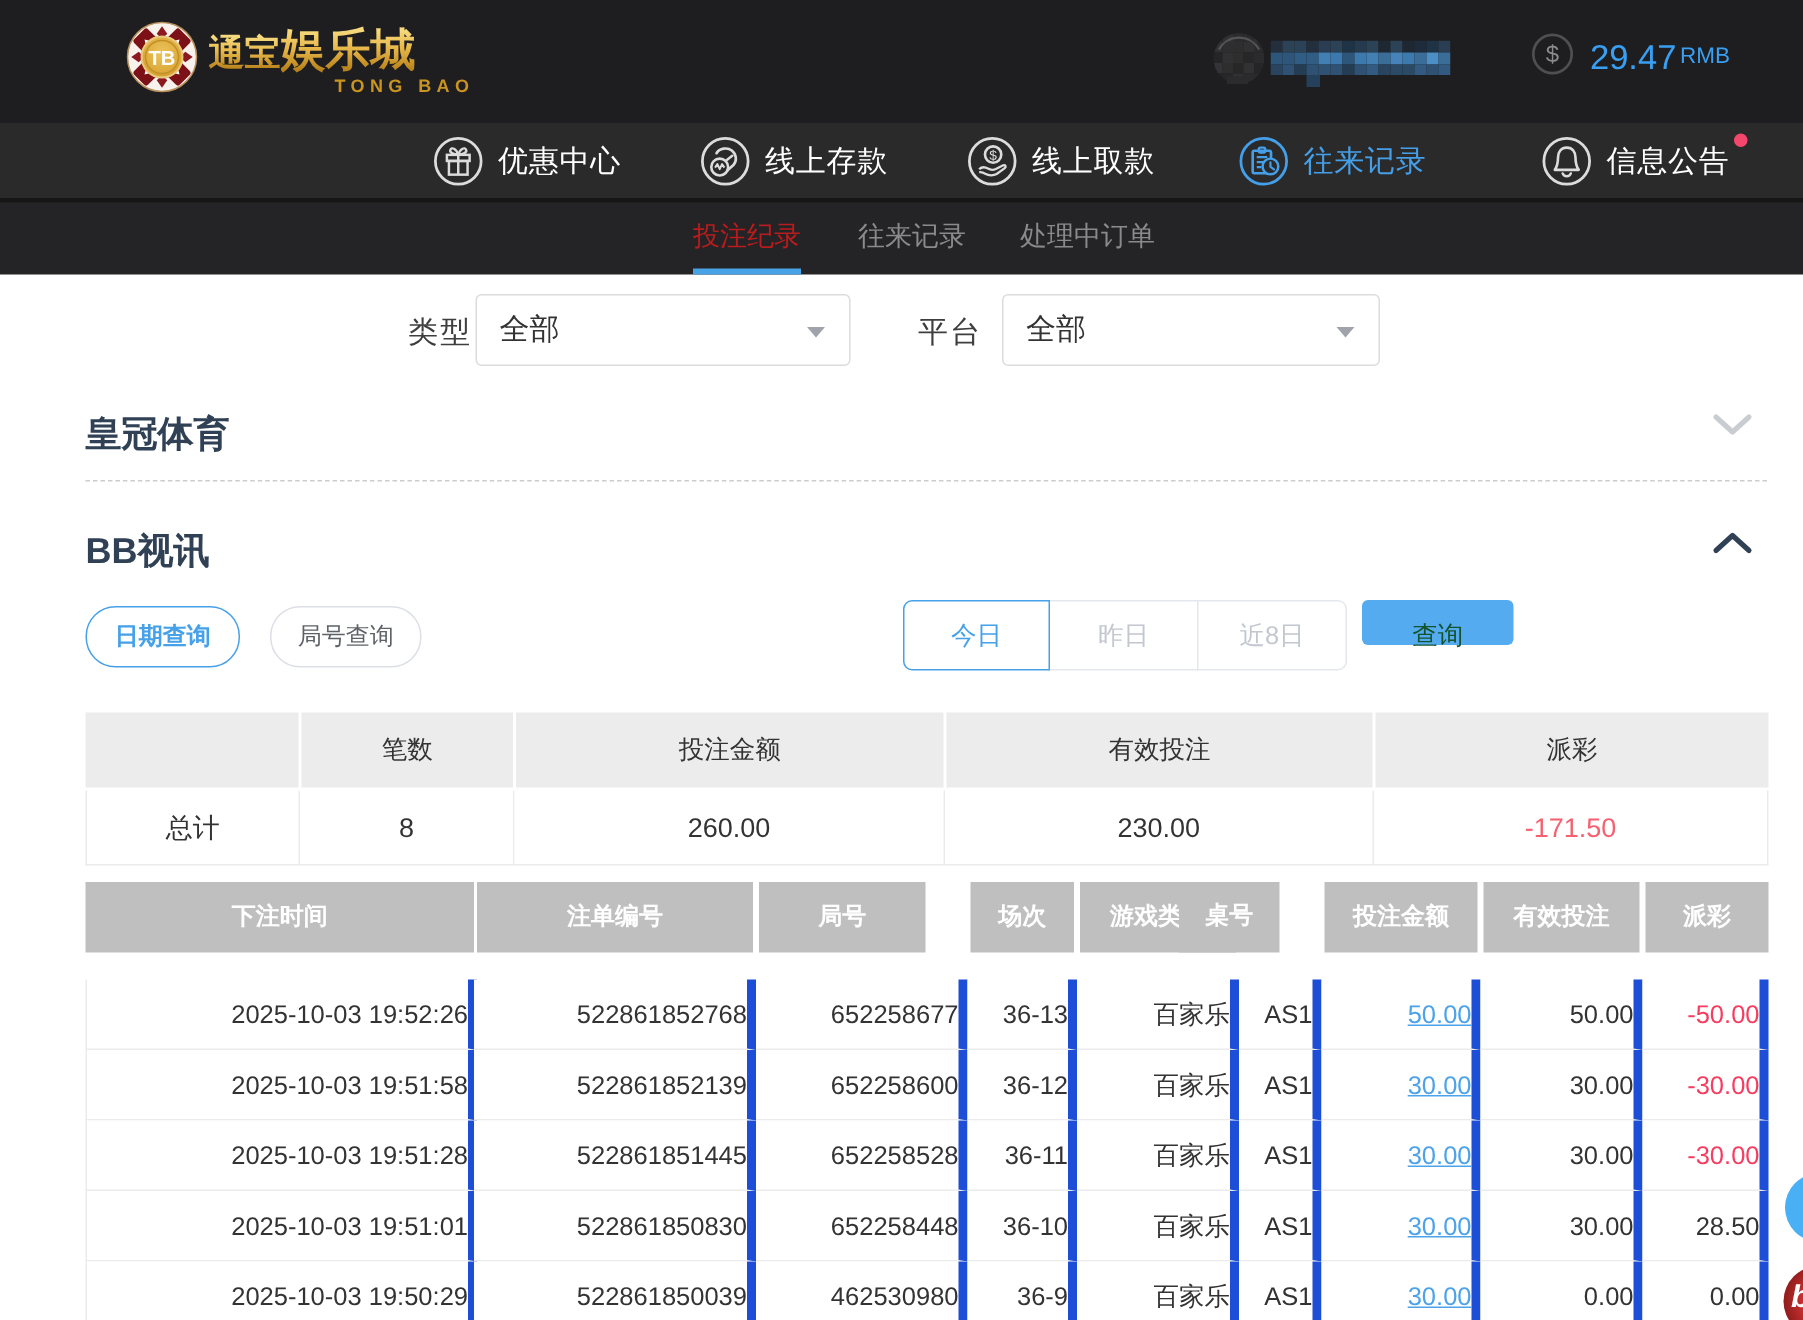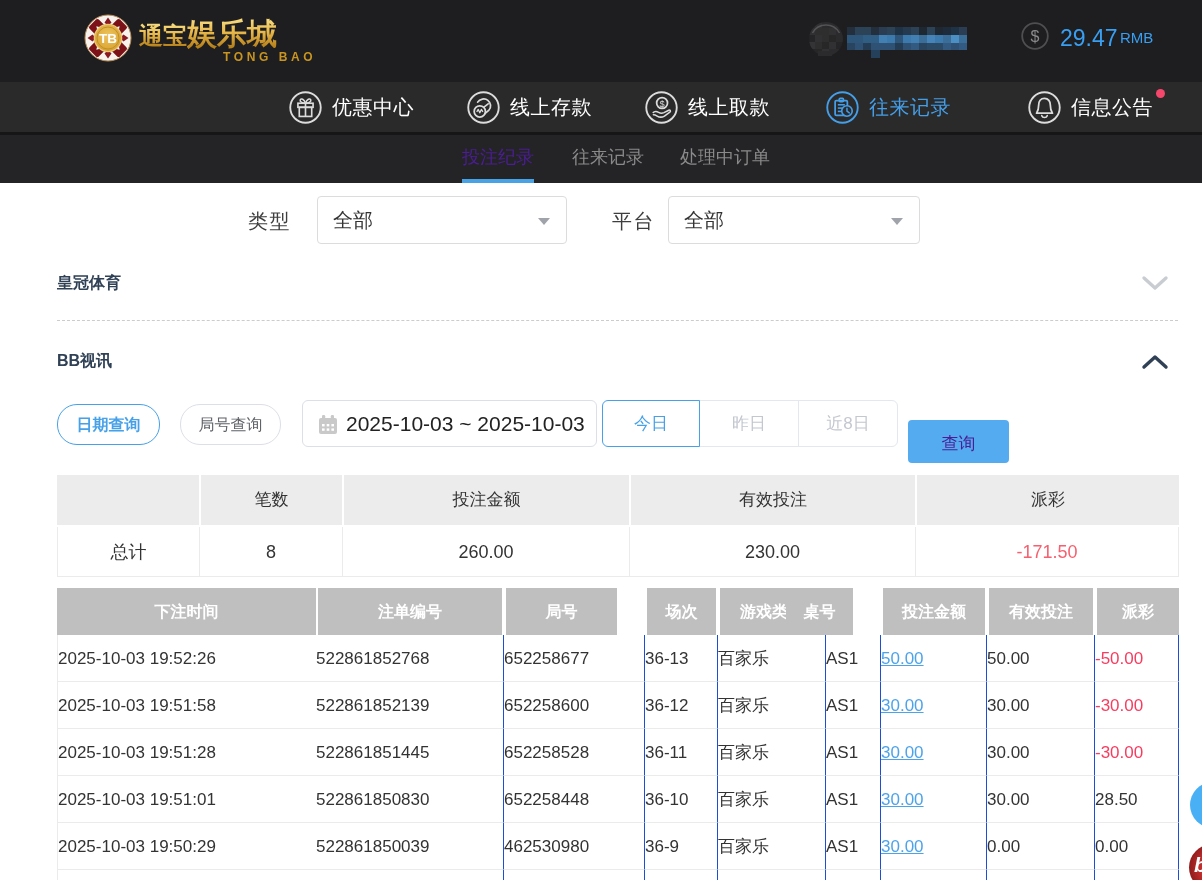--- a/index.html
+++ b/index.html
@@ -13,59 +13,59 @@
 #navbar { position:absolute; left:0; top:82px; width:1202px; height:50px; background:#2a2a2b; }
 #tabbar { position:absolute; left:0; top:132px; width:1202px; height:51px; background:#242427;
   border-top:3px solid #161617; }
 
 .navitem { position:absolute; top:0; height:50px; display:flex; align-items:center; }
 .navitem svg { display:block; }
 .navtxt { color:#fff; font-size:20px; margin-left:10px; letter-spacing:0.5px; }
 .navtxt.blue { color:#459fe8; }
 
 .tab { position:absolute; top:135px; height:48px; line-height:44px; font-size:18px; color:#8a8a8a; white-space:nowrap; }
-.tab.act { color:#4c1d95; border-bottom:4px solid #48a2e6; }
+.tab.act { color:#b91c1c; border-bottom:4px solid #48a2e6; }
 
 
 .flabel { position:absolute; font-size:20px; letter-spacing:1.5px; color:#3e3e3e; top:208px; }
 .select { position:absolute; top:196px; height:48px; border:1px solid #dcdcdc; border-radius:4px;
   background:#fff; font-size:20px; color:#333; line-height:46px; padding-left:15px; }
 .caret { position:absolute; top:21px; width:0; height:0; border-left:6.5px solid transparent;
   border-right:6.5px solid transparent; border-top:7.5px solid #a0a3a9; }
 
-.sechead { position:absolute; font-size:16px; font-weight:bold; color:#304156; }
+.sechead { position:absolute; font-size:24px; font-weight:bold; color:#304156; }
 
 
 .btn { position:absolute; top:404px; height:41px; line-height:39px; text-align:center;
   border-radius:20px; font-size:16px; background:#fff; }
 .btn.blue { border:1.5px solid #47a1e9; color:#47a1e9; font-weight:bold; }
 .btn.gray { border:1px solid #dcdfe6; color:#5f6368; }
 #dateinput { position:absolute; left:302px; top:400px; width:295px; height:47px;
   border:1px solid #dcdfe6; border-radius:6px; background:#fff; }
 #dateinput span { position:absolute; left:43px; top:0; line-height:45px; font-size:21px; color:#222; }
 .seg { position:absolute; top:400px; height:47px; line-height:45px; text-align:center; font-size:17px;
   background:#fff; border:1px solid #e4e7ed; color:#c3c7cf; }
 .seg.act { border:1px solid #47a1e9; color:#47a1e9; border-radius:6px 0 0 6px; z-index:2; }
-#qbtn { position:absolute; left:908px; top:400px; width:101px; height:43px; background:#54abf0;
-  border-radius:4px; color:#4c1d95; font-size:17px; line-height:47px; text-align:center;margin-top:20px; }
+#qbtn { position:absolute; left:908px; top:400px; width:101px; height:30px; background:#54abf0;
+  border-radius:4px; color:#14532d; font-size:17px; line-height:47px; text-align:center; }
 
 
 #sumtab { position:absolute; left:57px; top:475px; width:1122px; }
 .sh { position:absolute; top:0; height:50px; background:#ececec; line-height:50px;
   text-align:center; font-size:17px; color:#333; }
 .sd { position:absolute; top:52px; height:50px; background:#fff; line-height:50px;
   text-align:center; font-size:18px; color:#333; border-bottom:1px solid #ebebeb;
   border-right:1px solid #ebebeb; }
 
 
 #dettab { position:absolute; left:57px; top:588px; width:1122px; }
 .dh { position:absolute; top:0; height:47px; background:#bfbfbf; line-height:47px;
   text-align:center; font-size:16px; color:#fff; font-weight:bold; }
-.dr { position:absolute; height:47px; background:#fff; line-height:47px; text-align:left;
-  font-size:17px; color:#333; border-bottom:1px solid #ebebeb; border-right:1px solid #1d4ed8; }
+.dr { position:absolute; height:47px; background:#fff; line-height:47px; text-align:right;
+  font-size:17px; color:#333; border-bottom:1px solid #ebebeb; border-right:6px solid #1d4ed8;margin-top:18px; }
 .dr.first { border-left:1px solid #ebebeb; }
 .lnk { color:#4da3ea; text-decoration:underline; }
 .neg { color:#f83c5f; }
 
 
 #fc1 { position:absolute; left:1190px; top:782px; width:46px; height:46px; border-radius:50%;
   background:#49b0f5; }
 #fc2 { position:absolute; left:1189px; top:844px; width:47px; height:47px; border-radius:50%;
   background:radial-gradient(circle at 60% 50%, #c42e2e 0 45%, #921d1d 75%, #701212 100%);
   color:#fff; }
@@ -272,53 +272,37 @@
       <span class="navtxt">信息公告</span>
     </div>
   <div class="abs" style="left:1156px; top:89px; width:9px; height:9px; border-radius:50%; background:#f5476b;"></div>
 
   <div id="tabbar"></div>
 
   <div class="tab act" style="left:462px;">投注纪录</div>
   <div class="tab" style="left:572px;">往来记录</div>
   <div class="tab" style="left:680px;">处理中订单</div>
 
-  <div class="flabel" style="left:248px;">类型</div>
+  <div class="flabel" style="left:272px;">类型</div>
   <div class="select" style="left:317px; width:250px;">全部<span class="caret" style="right:16px;"></span></div>
   <div class="flabel" style="left:612px;">平台</div>
   <div class="select" style="left:668px; width:252px;">全部<span class="caret" style="right:16px;"></span></div>
 
   <div class="sechead" style="left:57px; top:273px;">皇冠体育</div>
   <svg class="abs" style="left:1141px; top:274px;" width="28" height="18" viewBox="0 0 28 18">
     <polyline points="3,4 14,14 25,4" fill="none" stroke="#c9cdd2" stroke-width="3.4" stroke-linecap="round" stroke-linejoin="round"></polyline>
   </svg>
   <div class="abs" style="left:57px; top:320px; width:1121px; border-top:1px dashed #ccc;"></div>
   <div class="sechead" style="left:57px; top:351px;">BB视讯</div>
   <svg class="abs" style="left:1141px; top:353px;" width="28" height="18" viewBox="0 0 28 18">
     <polyline points="3,14 14,4 25,14" fill="none" stroke="#304156" stroke-width="3.4" stroke-linecap="round" stroke-linejoin="round"></polyline>
   </svg>
 
   <div class="btn blue" style="left:57px; width:103px;">日期查询</div>
   <div class="btn gray" style="left:180px; width:101px;">局号查询</div>
-  <div id="dateinput">
-    <svg style="position:absolute; left:14px; top:13px;" width="22" height="22" viewBox="0 0 22 22">
-      <rect x="2" y="4" width="18" height="16" rx="2" fill="#c9c9c9"></rect>
-      <rect x="5" y="1" width="3.2" height="5" rx="1.2" fill="#c9c9c9"></rect>
-      <rect x="13.8" y="1" width="3.2" height="5" rx="1.2" fill="#c9c9c9"></rect>
-      <g fill="#fff">
-        <rect x="5" y="10" width="2.6" height="2.4"></rect>
-          <rect x="9.7" y="10" width="2.6" height="2.4"></rect>
-          <rect x="14.4" y="10" width="2.6" height="2.4"></rect>
-        <rect x="5" y="14.4" width="2.6" height="2.4"></rect>
-          <rect x="9.7" y="14.4" width="2.6" height="2.4"></rect>
-          <rect x="14.4" y="14.4" width="2.6" height="2.4"></rect>
-      </g>
-    </svg>
-    <span>2025-10-03 ~ 2025-10-03</span>
-  </div>
   <div class="seg act" style="left:602px; width:98px;">今日</div>
   <div class="seg" style="left:699px; width:100px;">昨日</div>
   <div class="seg" style="left:798px; width:100px; border-radius:0 6px 6px 0;">近8日</div>
   <div id="qbtn">查询</div>
 
   <div id="sumtab">
     <div class="sh" style="left:0; width:142px;"></div>
     <div class="sh" style="left:144px; width:141px;">笔数</div>
     <div class="sh" style="left:287px; width:285px;">投注金额</div>
     <div class="sh" style="left:574px; width:284px;">有效投注</div>
@@ -329,21 +313,21 @@
     <div class="sh" style="left:860px; width:262px;">派彩</div>
     <div class="sd" style="left:859px; width:263px; color:#f6606f;">-171.50</div>
   </div>
 
   <div id="dettab">
     <div class="dh" style="left:0px; width:259px;">下注时间</div>
     <div class="dh" style="left:261px; width:184px;">注单编号</div>
     <div class="dh" style="left:449px; width:111px;">局号</div>
     <div class="dh" style="left:590px; width:69px;">场次</div>
     <div class="dh" style="left:663px; width:104px;">游戏类别</div>
-    <div class="dh" style="left:729px; width:67px;">桌号</div>
+    <div class="dh" style="left:729px; width:67px;font-family:Liberation Mono, monospace;">桌号</div>
     <div class="dh" style="left:826px; width:102px;">投注金额</div>
     <div class="dh" style="left:932px; width:104px;">有效投注</div>
     <div class="dh" style="left:1040px; width:82px;">派彩</div>
     <div class="dr first" style="left:0px; top:47px; width:261px;">2025-10-03 19:52:26</div>
     <div class="dr" style="left:259px; top:47px; width:188px;">522861852768</div>
     <div class="dr" style="left:447px; top:47px; width:141px;">652258677</div>
     <div class="dr" style="left:588px; top:47px; width:73px;">36-13</div>
     <div class="dr" style="left:661px; top:47px; width:108px;">百家乐</div>
     <div class="dr" style="left:769px; top:47px; width:55px;">AS1</div>
     <div class="dr" style="left:824px; top:47px; width:106px;"><span class="lnk">50.00</span></div>

